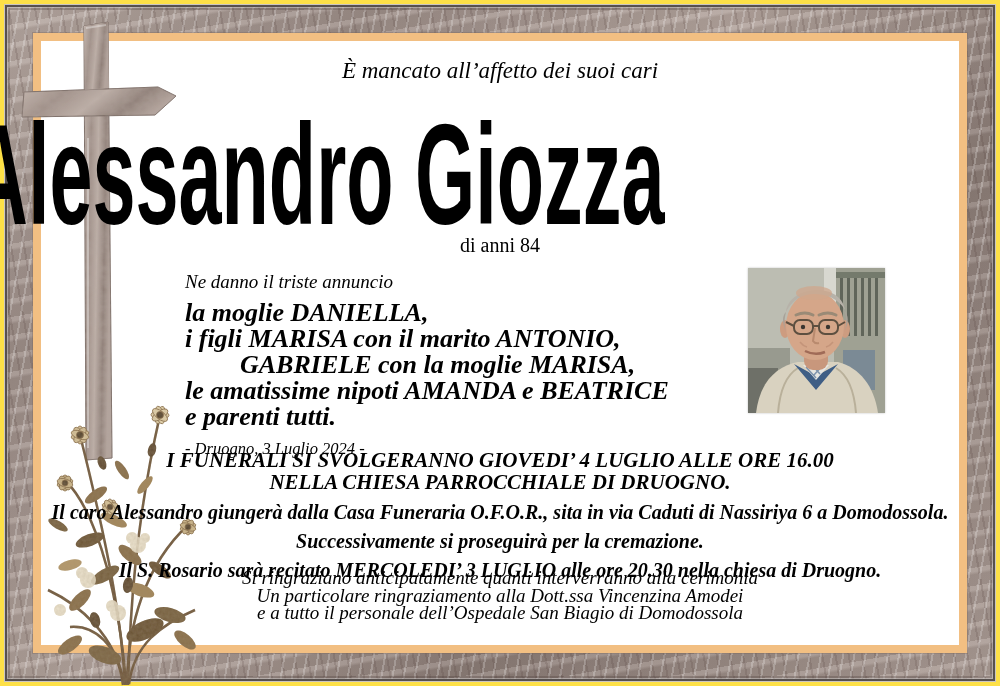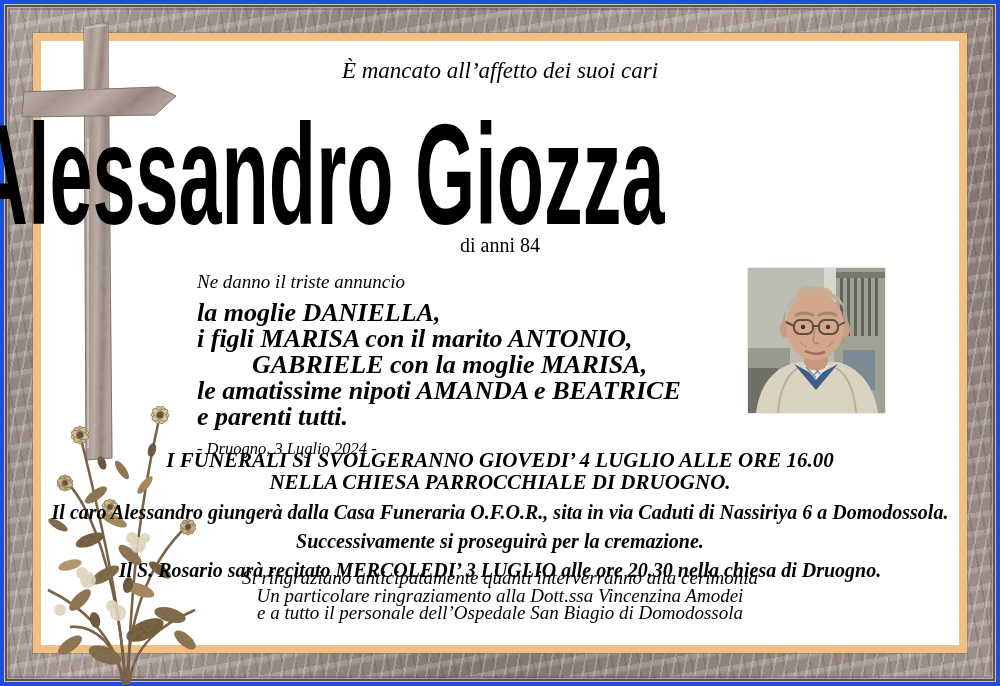--- a/index.html
+++ b/index.html
@@ -1,16 +1,16 @@
 <!DOCTYPE html>
 <html><head>
 <meta charset="utf-8">
 <style>
   html,body{margin:0;padding:0;background:#ffffff;}
-  .poster{position:relative;width:1000px;height:686px;background:#1d4ed8;overflow:hidden;
+  .poster{position:relative;width:1000px;height:686px;background:#fde047;overflow:hidden;
           font-family:"Liberation Serif", serif;color:#000;}
 
   
   .frame{position:absolute;inset:5px;border:2px solid #57504d;box-sizing:border-box;
     background-color:#a3948e;
     background-image:
       repeating-linear-gradient(100deg, rgba(255,255,255,0.22) 0 2px, rgba(255,255,255,0) 2px 11px),
       repeating-linear-gradient(80deg, rgba(82,62,58,0.18) 0 2px, rgba(0,0,0,0) 2px 13px),
       repeating-linear-gradient(170deg, rgba(255,255,255,0.12) 0 4px, rgba(0,0,0,0.06) 7px 18px),
       linear-gradient(135deg,#b6a8a1 0%,#9c8d87 22%,#b2a39c 45%,#8b7c76 68%,#ab9c95 100%);
@@ -26,21 +26,21 @@
          box-shadow:0 0 2px rgba(0,0,0,.25);}
 
   
   .txt{position:absolute;left:47px;right:47px;text-align:center;z-index:4;}
   .intro{top:58px;font-style:italic;font-size:23px;}
   .name-wrap{top:104px;height:150px;display:flex;justify-content:flex-end;align-items:flex-start;}
   .name-wrap span{font-family:"Liberation Sans",sans-serif;font-weight:bold;font-size:142px;
                   line-height:1;white-space:nowrap;transform:scaleX(0.545);transform-origin:center top;}
   .age{top:234px;font-size:20px;}
 
-  .family-block{position:absolute;left:197px;top:271px;width:600px;z-index:4;text-align:left;}
+  .family-block{position:absolute;left:185px;top:271px;width:600px;z-index:4;text-align:left;}
   .lead{font-style:italic;font-size:19px;margin-bottom:7px;}
   .fam{font-weight:bold;font-style:italic;font-size:26px;line-height:26px;white-space:nowrap;}
   .fam.indent{padding-left:55px;}
   .date{font-style:italic;font-size:16.5px;margin-top:9px;}
 
   .funeral-block{position:absolute;left:40px;right:40px;top:450px;text-align:center;z-index:4;
                  font-weight:bold;font-style:italic;}
   .f-line{font-size:21px;line-height:21.5px;white-space:nowrap;}
   .f-sm{font-size:20px;margin-top:6px;white-space:nowrap;font-style:italic;}
   .f-sm.first{margin-top:8px;}

